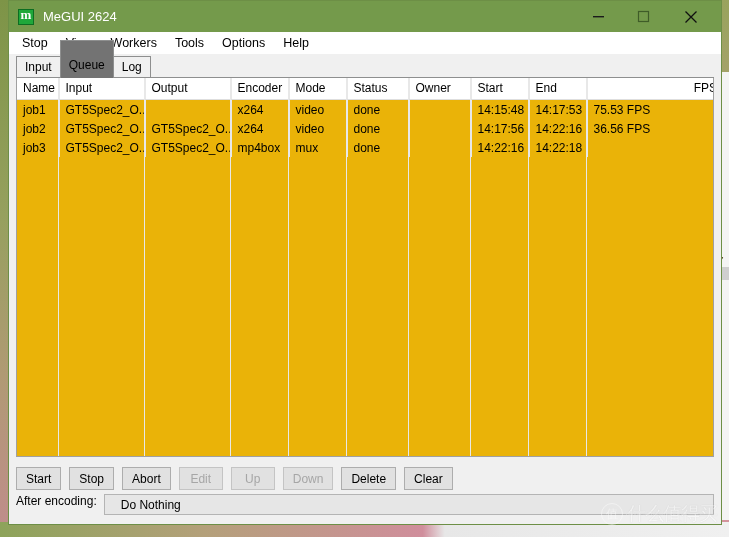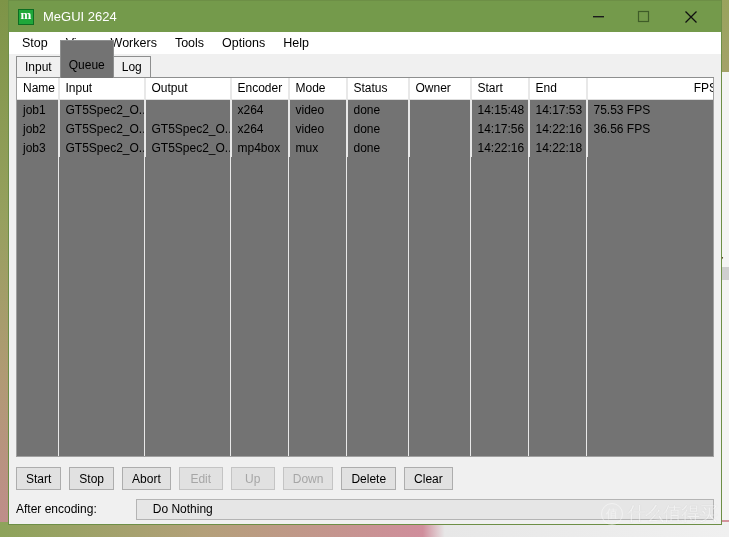--- a/index.html
+++ b/index.html
@@ -184,21 +184,21 @@
   #tabfill {
     flex: 1;
     height: 17px;
     border-bottom: 1px solid #8e8f8f;
     margin-bottom: -1px;
   }
 
   
   #listview {
     flex: 1;
-    background: #737373;
+    background: #eab308;
     border: 1px solid #a0a0a0;
     border-top: none;
     box-sizing: border-box;
     margin-bottom: 0px;
     position: relative;
     overflow: hidden;
   }
   table.grid {
     border-collapse: collapse;
     width: 100%;
@@ -266,23 +266,21 @@
   .btn.disabled {
     color: #a6a6a6;
     background: #e1e1e1;
     border-color: #c4c4c4;
   }
 
   
   #afterrow {
     height: 30px;
     display: flex;
-    align-items: center;
     flex: none;
-    gap: 32px;
   }
   #after-label {
     font-size: 12px;
     color: #000;
     margin-right: 7px;
     white-space: nowrap;
   }
   #after-combo {
     flex: 1;
     height: 21px;

